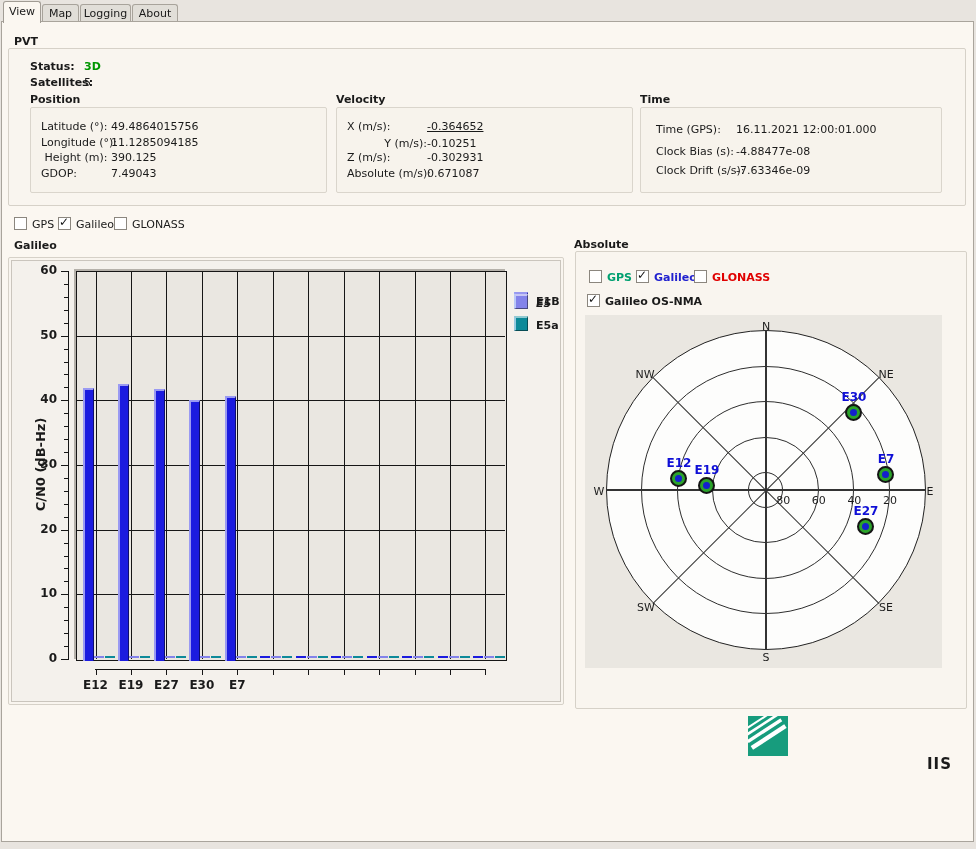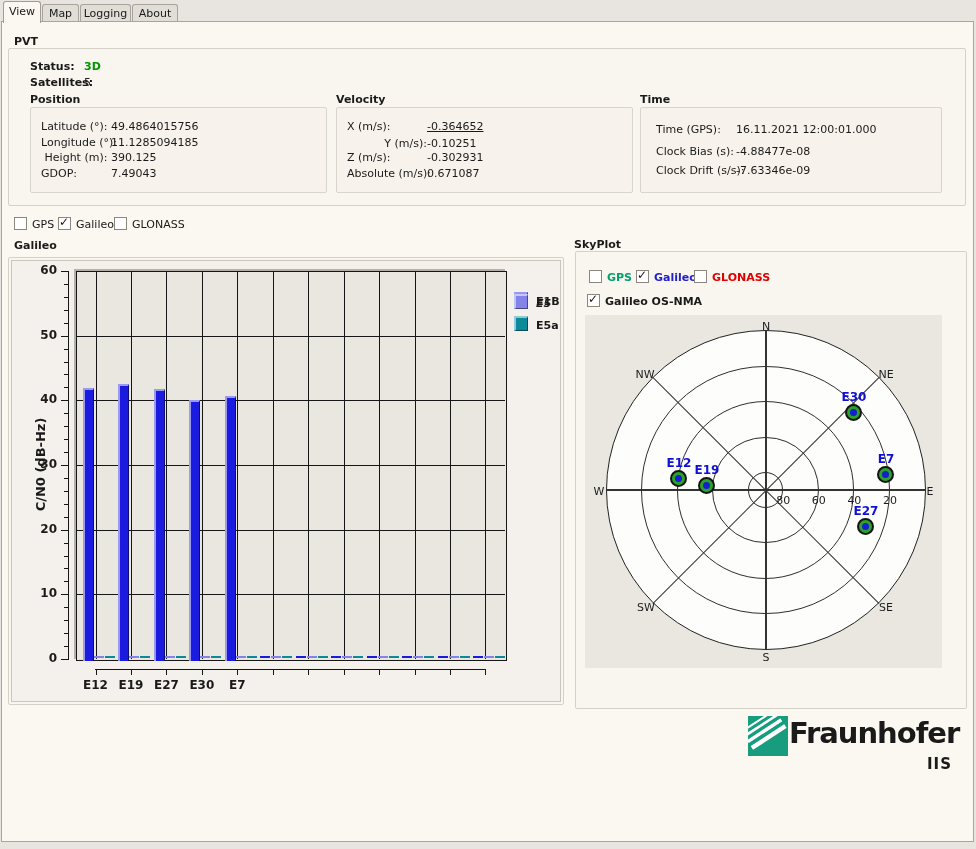--- a/index.html
+++ b/index.html
@@ -236,21 +236,21 @@
     <div class="legend-item" style="left:514px;top:272px;margin-top:20px;">
       <span class="swatch" style="background-color: rgb(27, 27, 223);"></span><span>E1B</span>
     </div>
     <div class="legend-item" style="left:514px;top:294px;font-style:italic;">
       <span class="swatch" style="background-color: rgb(131, 131, 234);"></span><span>E5</span>
     </div>
     <div class="legend-item" style="left:514px;top:316px;">
       <span class="swatch" style="background-color: rgb(13, 138, 153);"></span><span>E5a</span>
     </div>
 
-    <div class="gtitle" style="left:574px;top:238px;">SkyPlot</div>
+    <div class="gtitle" style="left:574px;top:238px;">Absolute</div>
     <div class="gframe" style="left:575px;top:251px;width:390px;height:456px;"></div>
 
     <label class="cb-item bold" style="left:589px;top:270px;">
       <span class="cb"></span><span style="color: rgb(0, 160, 112);">GPS</span>
     </label>
     <label class="cb-item bold" style="left:636px;top:270px;">
       <span class="cb checked"></span><span style="color: rgb(33, 33, 207);">Galileo</span>
     </label>
     <label class="cb-item bold" style="left:694px;top:270px;">
       <span class="cb"></span><span style="color: rgb(224, 0, 0);">GLONASS</span>
@@ -313,16 +313,15 @@
           </defs>
         <rect width="40" height="40" id="logo-rect" fill="#179c7d"></rect>
         <g clip-path="url(#lc)" transform="rotate(-33 20 20)">
           <rect x="-12" y="1" width="64" height="2" fill="#ffffff"></rect>
           <rect x="-12" y="6" width="64" height="2.6" fill="#ffffff"></rect>
           <rect x="-12" y="12" width="64" height="3.4" fill="#ffffff"></rect>
           <rect x="-12" y="19" width="64" height="4.4" fill="#ffffff"></rect>
         </g>
       </svg>
     </div>
-    <div class="logo-brand" style="left:789px;top:716px;">Fraunhofer</div>
     <div class="logo-unit" style="left:852px;top:755px;width:100px;">IIS</div>
   </div>
 </div>
 
 </body></html>

